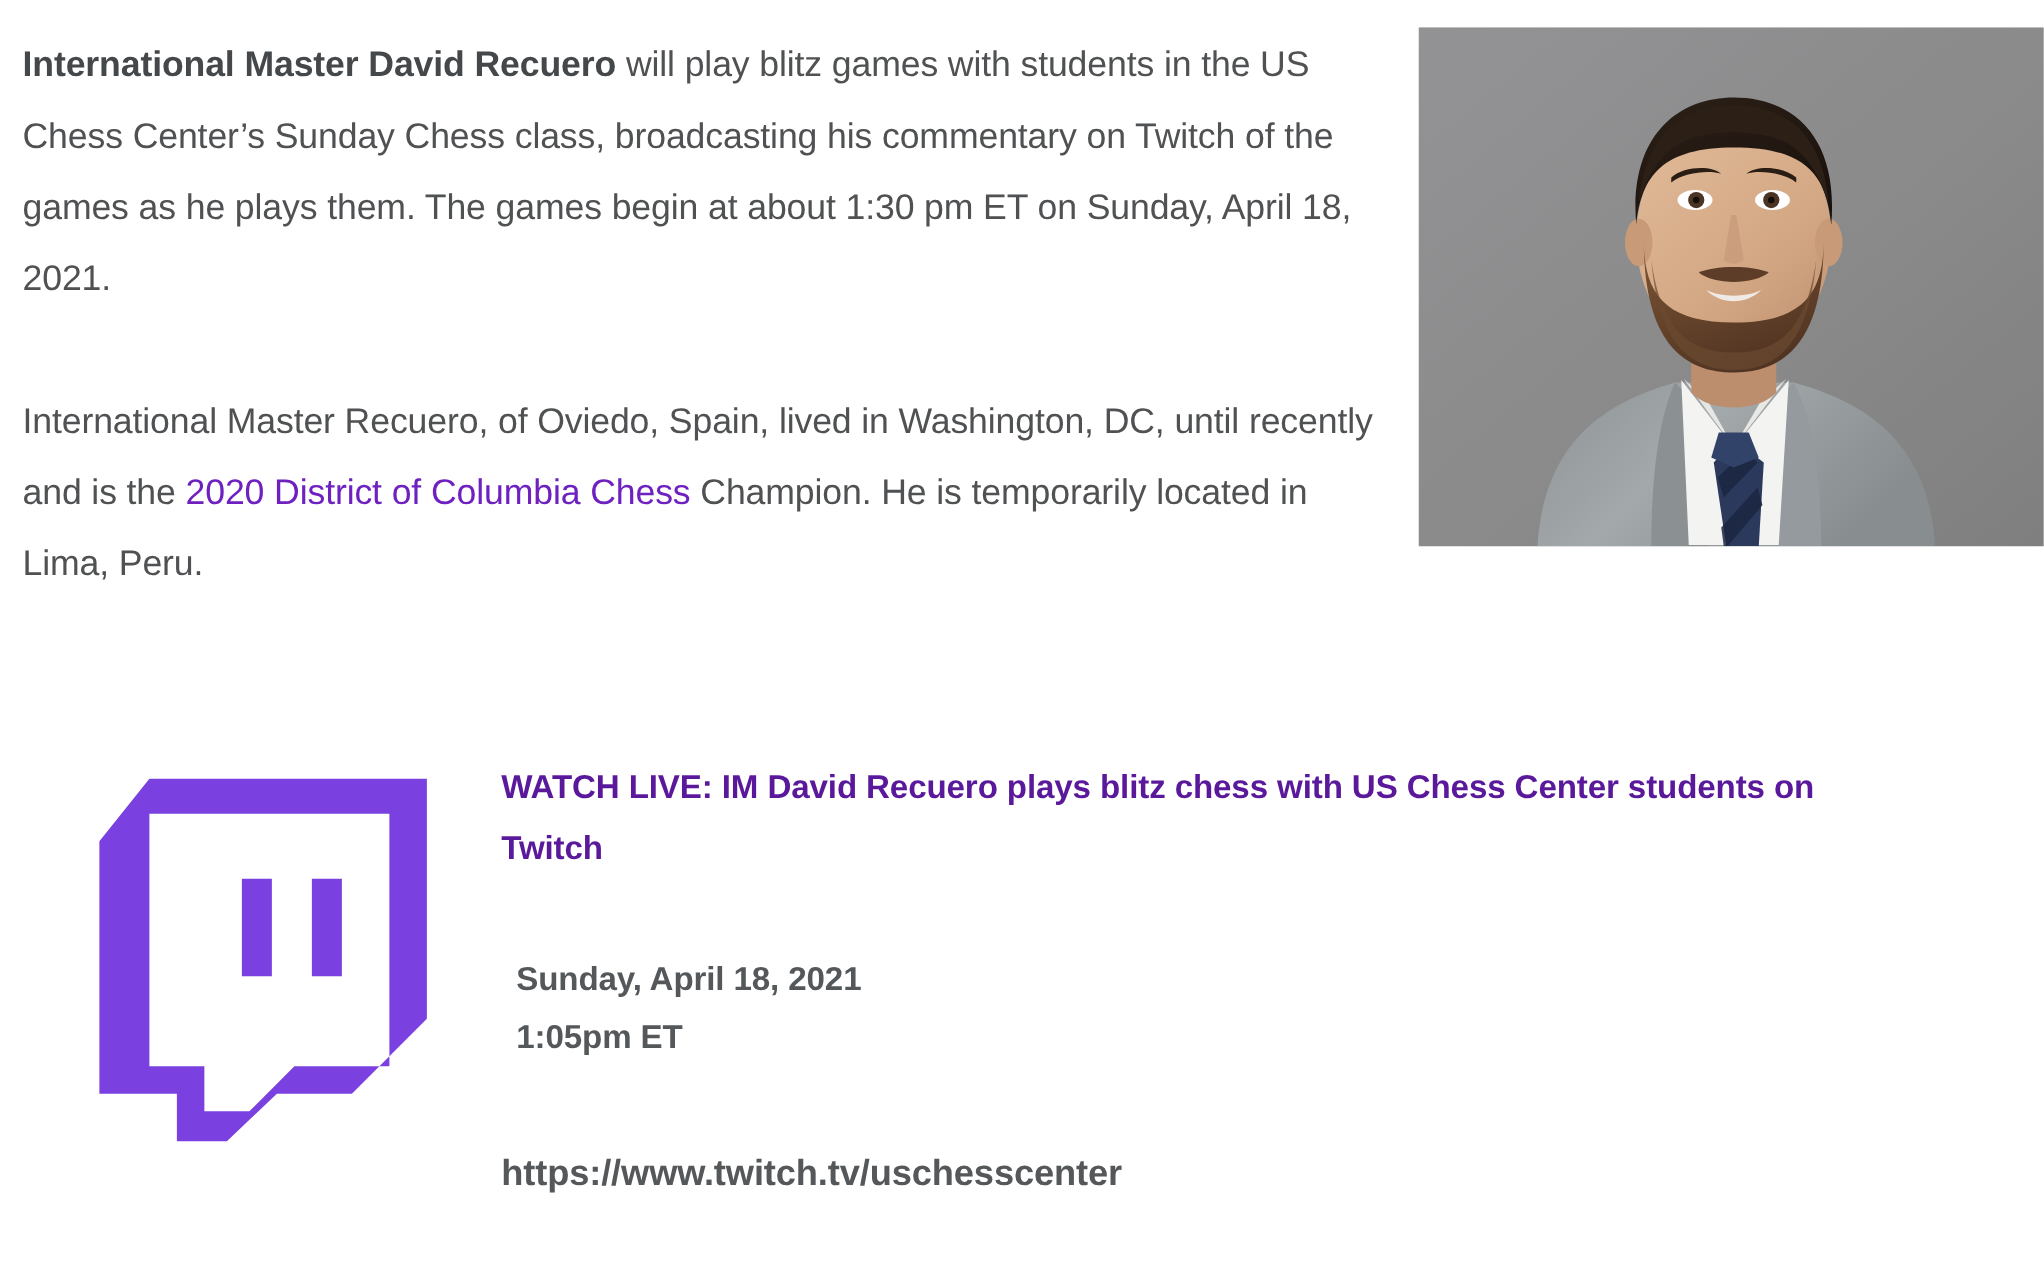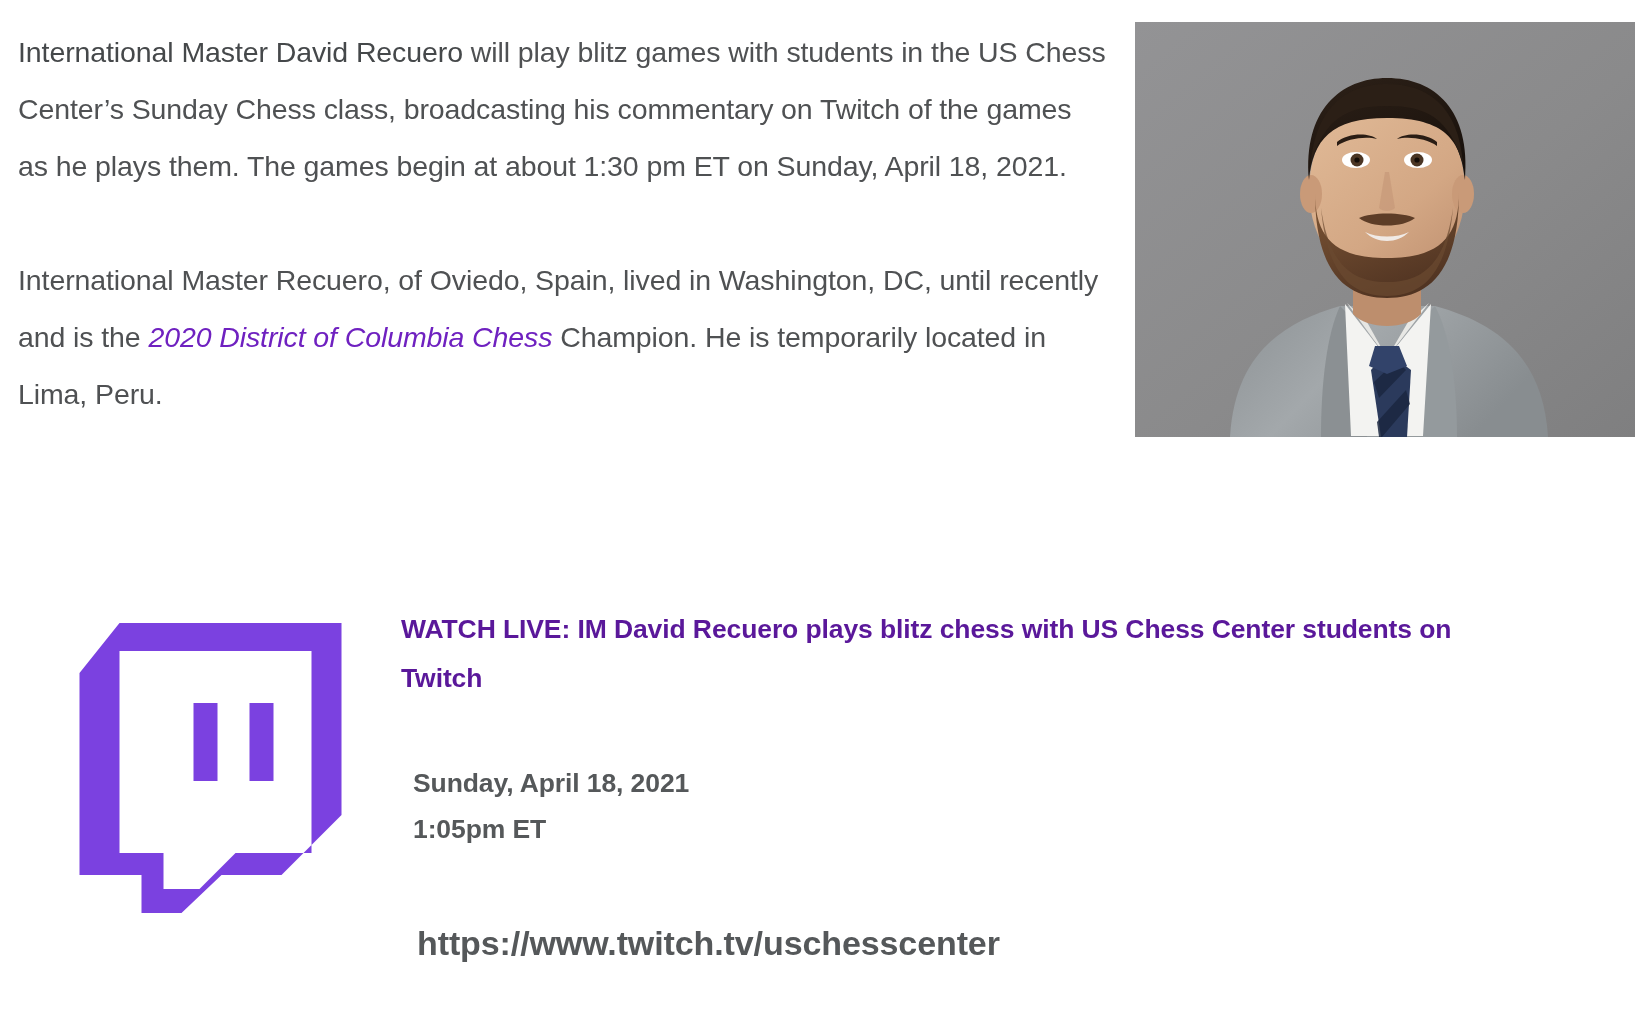--- a/index.html
+++ b/index.html
@@ -27,27 +27,26 @@
   }
   .para {
     font-size: 28.5px;
     line-height: 57px;
     color: #4f5153;
     letter-spacing: -0.1px;
     margin: 0;
   }
   .para + .para { margin-top: 57px; }
   .para b, .para strong {
-    font-weight: normal;
+    font-weight: bold;
     color: #45484a;
   }
   .inline-link {
     color: #6f21c0;
     text-decoration: none;
-    font-style: italic;
   }
 
   
   .headshot {
     position: absolute;
     left: 1135px;
     top: 22px;
     width: 500px;
     height: 415px;
     overflow: hidden;
@@ -91,23 +90,23 @@
   .promo-when {
     margin: 12px;
     padding-top: 45px;
     font-size: 26.5px;
     line-height: 46px;
     font-weight: bold;
     color: #55585a;
     letter-spacing: -0.1px;
   }
   .promo-url {
-    margin: 16px;
+    margin: 0;
     padding-top: 52px;
-    font-size: 34px;
+    font-size: 29px;
     line-height: 46px;
     font-weight: bold;
     color: #55585a;
     letter-spacing: -0.1px;
     text-decoration: none;
     display: block;
   }
 </style>
 </head>
 <body>

